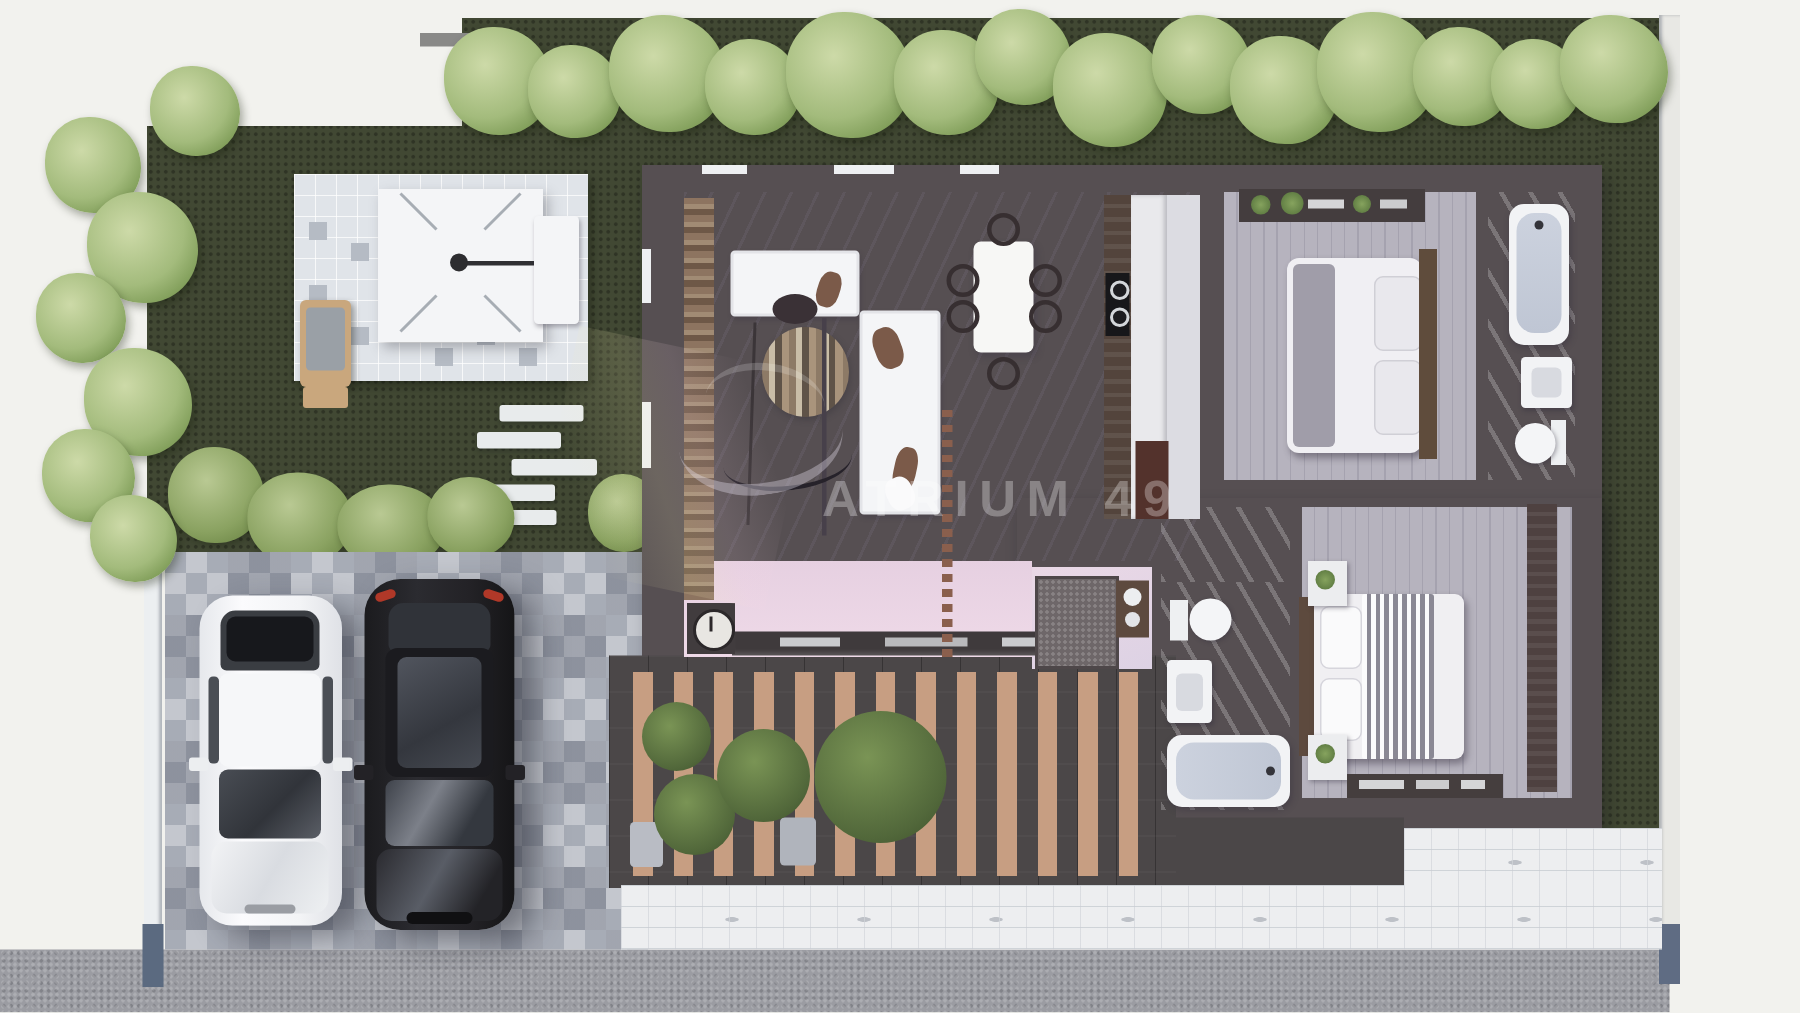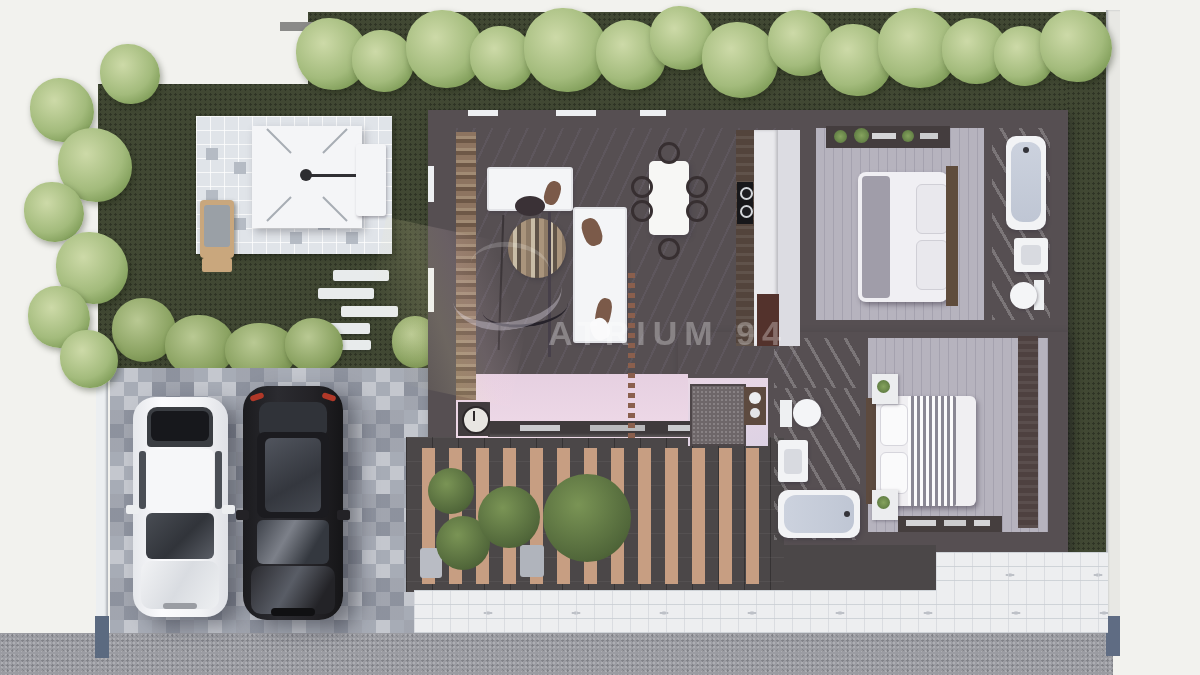--- a/index.html
+++ b/index.html
@@ -250,15 +250,15 @@
   <div class="abs tree" style="left:30px;top:78px;width:64px;height:64px;"></div>
   <div class="abs tree" style="left:58px;top:128px;width:74px;height:74px;"></div>
   <div class="abs tree" style="left:24px;top:182px;width:60px;height:60px;"></div>
   <div class="abs tree" style="left:56px;top:232px;width:72px;height:72px;"></div>
   <div class="abs tree" style="left:28px;top:286px;width:62px;height:62px;"></div>
   <div class="abs tree" style="left:60px;top:330px;width:58px;height:58px;"></div>
 
   <div class="abs" style="left:368px;top:232px;width:160px;height:160px;background:linear-gradient(60deg,transparent 20%,rgba(246,238,180,.14) 45%,rgba(246,214,228,.12) 60%,transparent 80%);transform:rotate(12deg);"></div>
   <div class="abs" style="left:452px;top:256px;width:110px;height:66px;border-bottom:8px solid rgba(235,228,244,.35);border-radius:50%;transform:rotate(-8deg);"></div>
   <div class="abs" style="left:470px;top:242px;width:80px;height:48px;border-top:5px solid rgba(255,255,255,.18);border-radius:50%;transform:rotate(6deg);"></div>
-  <div class="abs wm-text" style="left:548px;top:314px;">ATRIUM 94</div>
+  <div class="abs wm-text" style="left:548px;top:314px;">ATRIUM 49</div>
 
 </div>
 
 </body></html>

